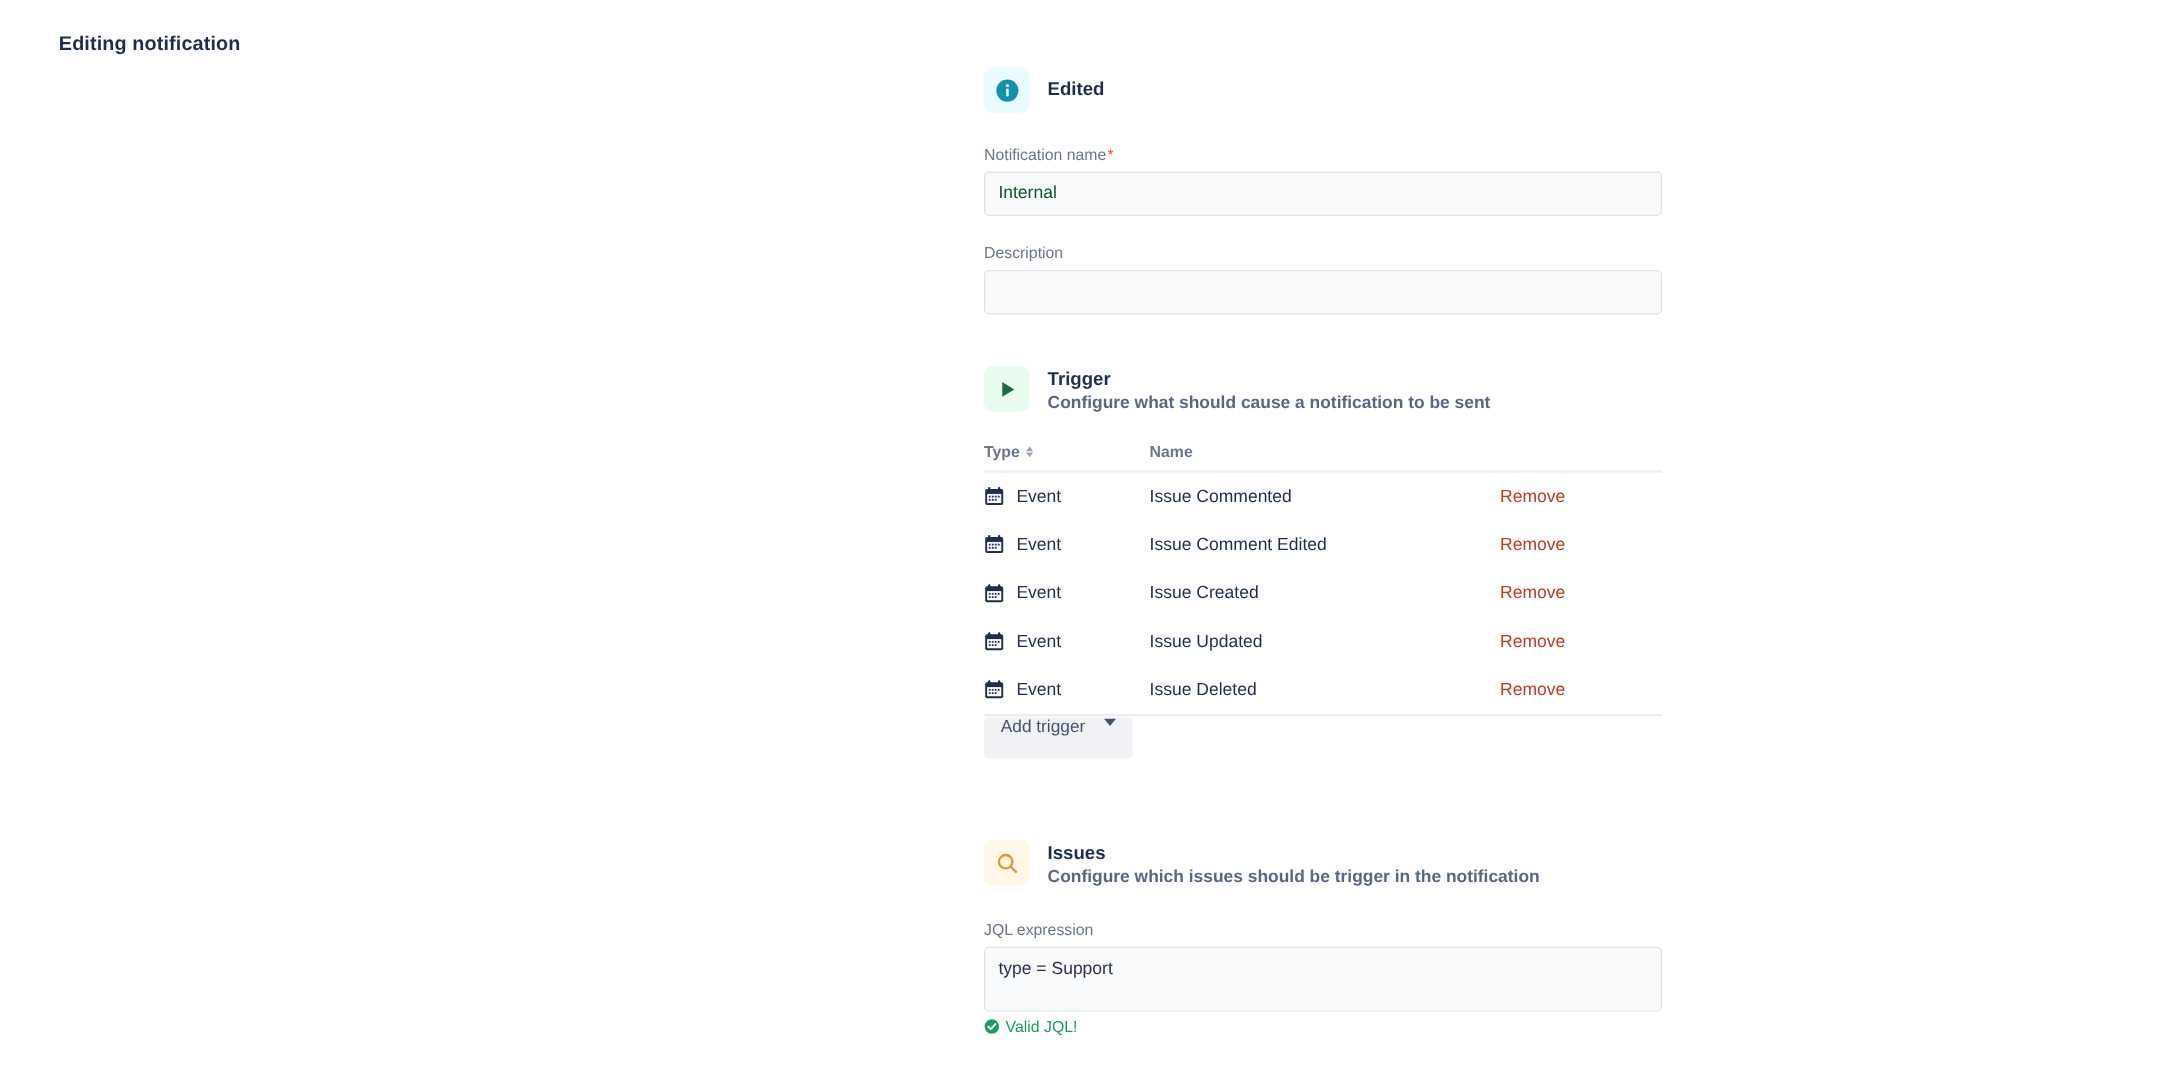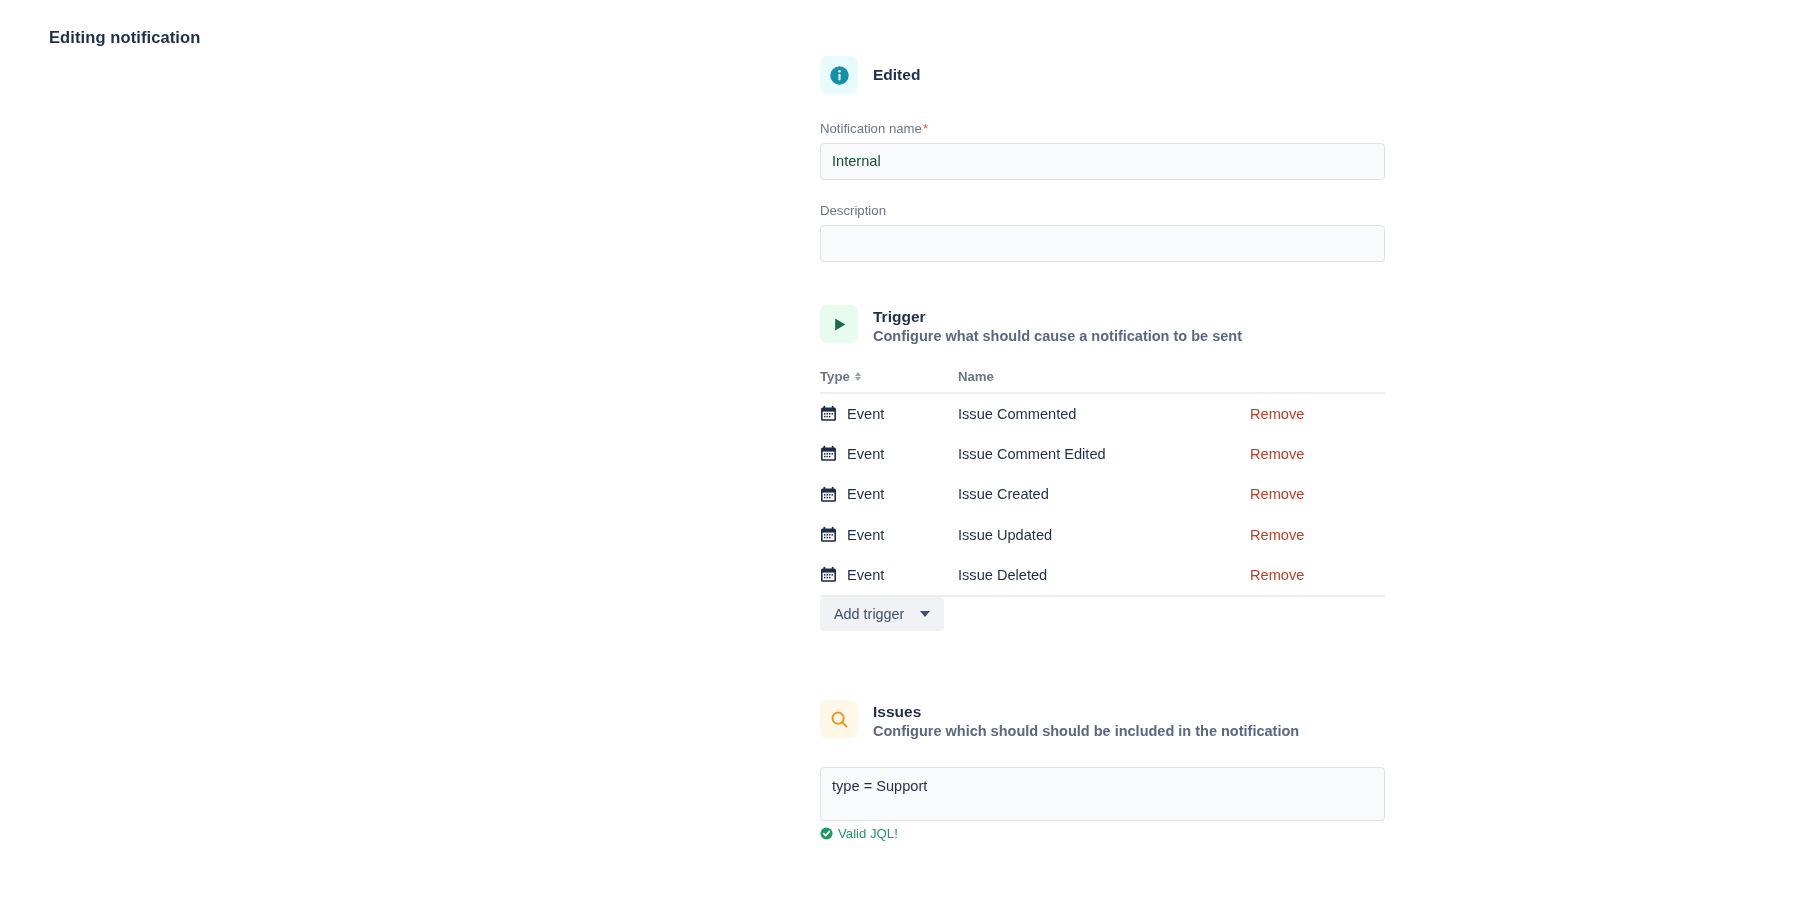--- a/index.html
+++ b/index.html
@@ -169,21 +169,20 @@
   .remove-link {
     color: #c23b27;
     font-size: 14.6px;
     text-decoration: none;
     cursor: pointer;
   }
 
   
   .add-btn {
     display: inline-flex;
-    align-items: center;
     gap: 16px;
     background: #f1f2f5;
     border: none;
     border-radius: 4px;
     height: 34px;
     padding: 0 14px;
     font-family: "Liberation Sans", "DejaVu Sans", sans-serif;
     font-size: 14.4px;
     color: #41516d;
     cursor: pointer;
@@ -416,25 +415,26 @@
 
       <div class="section-head">
         <div class="section-icon search">
           <svg width="21" height="21" viewBox="0 0 21 21" aria-hidden="true">
             <circle cx="9.1" cy="9.1" r="5.6" fill="none" stroke="#f29221" stroke-width="1.9"></circle>
             <line x1="13.3" y1="13.3" x2="17.6" y2="17.6" stroke="#f29221" stroke-width="1.9" stroke-linecap="round"></line>
           </svg>
         </div>
         <div class="section-text">
           <div class="section-title">Issues</div>
-          <div class="section-sub">Configure which should should be included in the notification</div>
+          <div class="section-sub">Configure which issues should be trigger in the notification</div>
         </div>
       </div>
 
       <div class="field" style="margin-top:26px;">
+        <div class="field-label">JQL expression</div>
         <textarea class="text-area" style="">type = Support</textarea>
 
         <div class="valid-row">
           <span>
             <svg class="check-icon" viewBox="0 0 14 14" aria-hidden="true">
               <circle cx="7" cy="7" r="6.5" fill="#1c9a62"></circle>
               <path d="M3.9 7.1 L6.1 9.3 L10.2 4.7" fill="none" stroke="#ffffff" stroke-width="1.7" stroke-linecap="round" stroke-linejoin="round"></path>
             </svg>
           </span>
           <span class="valid-text">Valid JQL!</span>

